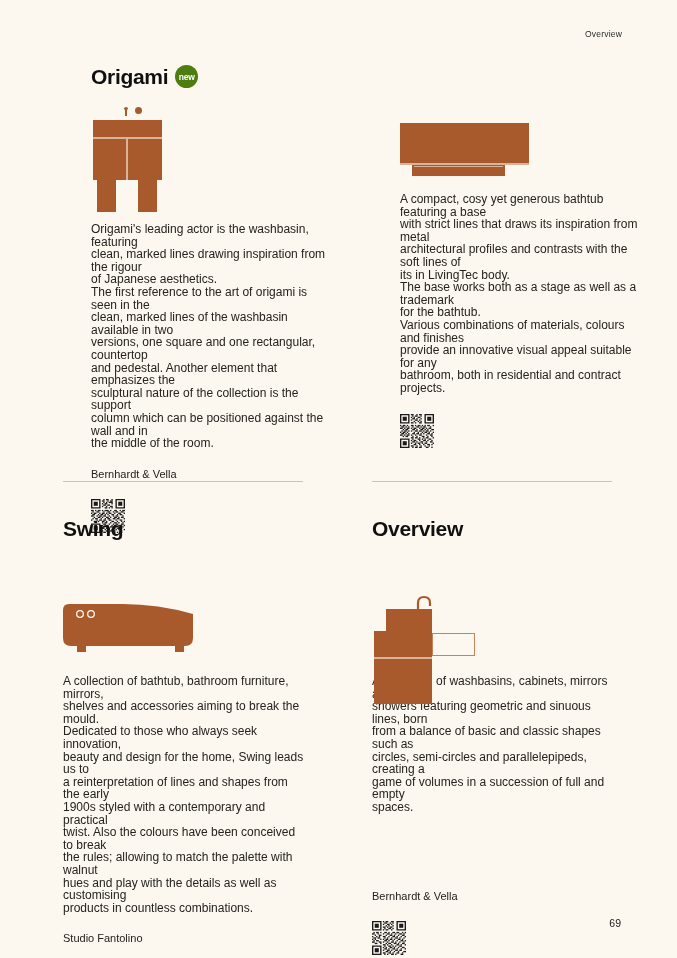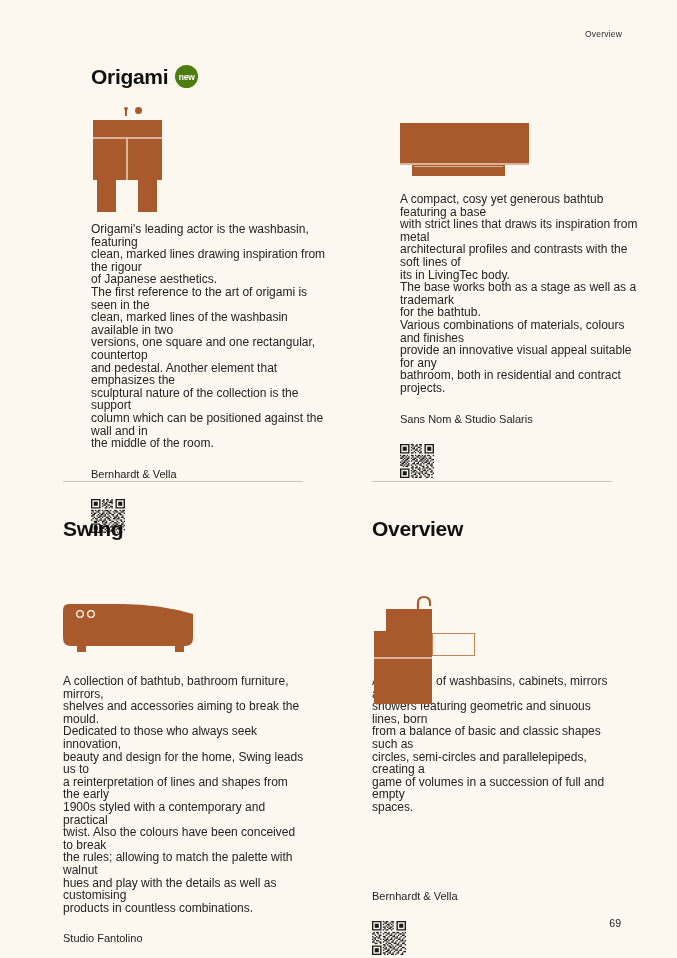--- a/index.html
+++ b/index.html
@@ -332,21 +332,20 @@
 
       <p class="body-text">A compact, cosy yet generous bathtub featuring a base
 with strict lines that draws its inspiration from metal
 architectural profiles and contrasts with the soft lines of
 its in LivingTec body.
 The base works both as a stage as well as a trademark
 for the bathtub.
 Various combinations of materials, colours and finishes
 provide an innovative visual appeal suitable for any
 bathroom, both in residential and contract projects.</p>
-      <div class="designer">Sans Nom &amp; Studio Salaris</div>
       <svg class="qr" viewBox="0 0 25 25">
         <rect width="25" height="25" fill="#fcf7ef"></rect>
         <g fill="#1a1a1a">
           <path d="M0 0h7v7h-7z M1 1v5h5v-5z"></path>
             <rect x="2" y="2" width="3" height="3"></rect>
           <path d="M18 0h7v7h-7z M19 1v5h5v-5z"></path>
             <rect x="20" y="2" width="3" height="3"></rect>
           <path d="M0 18h7v7h-7z M1 19v5h5v-5z"></path>
             <rect x="2" y="20" width="3" height="3"></rect>
           <rect x="8" y="0" width="2" height="1"></rect>

